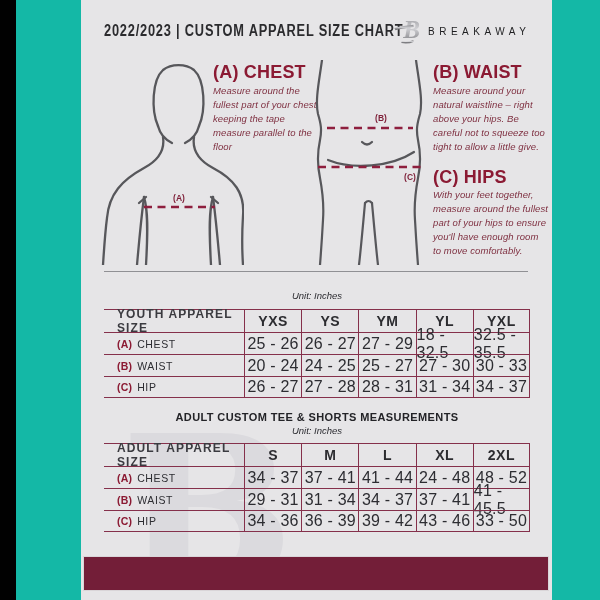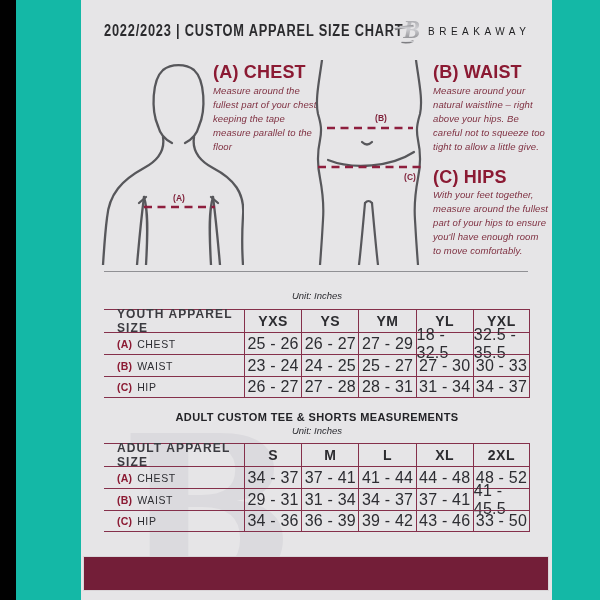--- a/index.html
+++ b/index.html
@@ -163,21 +163,21 @@
       <div class="tc bl">25 - 26</div>
       <div class="tc bl">26 - 27</div>
       <div class="tc bl">27 - 29</div>
       <div class="tc bl">18 - 32.5</div>
       <div class="tc bl br">32.5 - 35.5</div>
 
       <div class="tc lab">
         <span class="pfx">(B)</span>
         <span class="lbl">WAIST</span>
       </div>
-      <div class="tc bl">23 - 24</div>
+      <div class="tc bl">20 - 24</div>
       <div class="tc bl">24 - 25</div>
       <div class="tc bl">25 - 27</div>
       <div class="tc bl">27 - 30</div>
       <div class="tc bl br">30 - 33</div>
 
       <div class="tc lab bb">
         <span class="pfx">(C)</span>
         <span class="lbl">HIP</span>
       </div>
       <div class="tc bl bb">26 - 27</div>
@@ -198,21 +198,21 @@
       <div class="tc colhead bl">XL</div>
       <div class="tc colhead bl br">2XL</div>
 
       <div class="tc lab">
         <span class="pfx">(A)</span>
         <span class="lbl">CHEST</span>
       </div>
       <div class="tc bl">34 - 37</div>
       <div class="tc bl">37 - 41</div>
       <div class="tc bl">41 - 44</div>
-      <div class="tc bl">44 - 48</div>
+      <div class="tc bl">24 - 48</div>
       <div class="tc bl br">48 - 52</div>
 
       <div class="tc lab">
         <span class="pfx">(B)</span>
         <span class="lbl">WAIST</span>
       </div>
       <div class="tc bl">29 - 31</div>
       <div class="tc bl">31 - 34</div>
       <div class="tc bl">34 - 37</div>
       <div class="tc bl">37 - 41</div>

